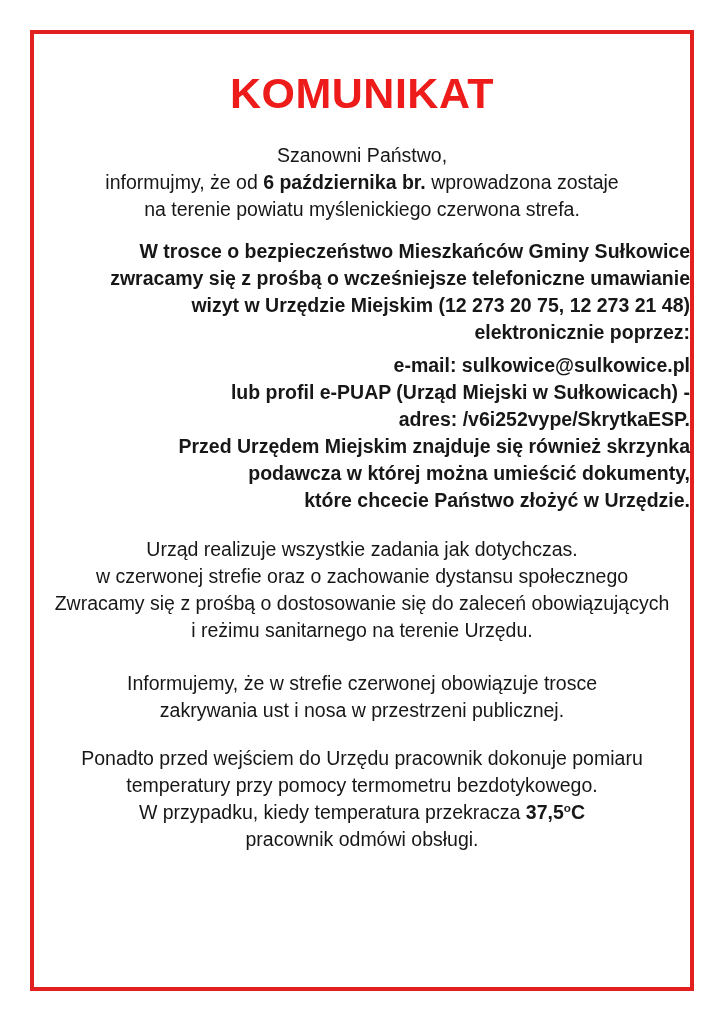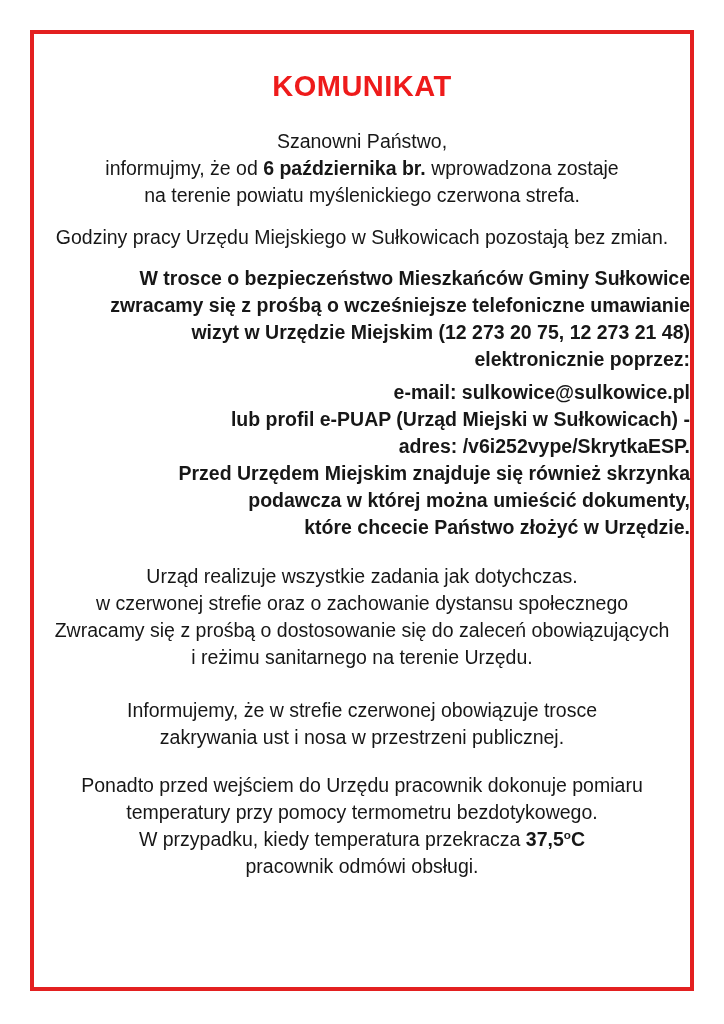--- a/index.html
+++ b/index.html
@@ -34,21 +34,21 @@
   }
   .content {
     position: absolute;
     left: 34px;
     right: 34px;
     top: 0;
     text-align: center;
     padding-top: 72px;
   }
   .title {
-    font-size: 29px;
+    font-size: 43px;
     line-height: 1;
     font-weight: 700;
     color: var(--title-red);
     letter-spacing: 0.5px;
     margin-bottom: 27px;
   }
   .para {
     font-size: 19.5px;
     line-height: 27px;
   }
@@ -77,23 +77,20 @@
   <div class="content">
 
     <h1 class="title">KOMUNIKAT</h1>
 
     <div class="para mb-intro">
       <div class="line">Szanowni Państwo,</div>
       <div class="line"><span>informujmy, że od </span><span class="b">6 października br.</span><span> wprowadzona zostaje</span></div>
       <div class="line">na terenie powiatu myślenickiego czerwona strefa.</div>
     </div>
 
-    <div class="para mb-hours">
-      <div class="line">Godziny pracy Urzędu Miejskiego w Sułkowicach pozostają bez zmian.</div>
-    </div>
 
     <div class="para bold mb-phones">
       <div class="line">W trosce o bezpieczeństwo Mieszkańców Gminy Sułkowice</div>
       <div class="line">zwracamy się z prośbą o wcześniejsze telefoniczne umawianie</div>
       <div class="line">wizyt w Urzędzie Miejskim (12 273 20 75, 12 273 21 48)</div>
       <div class="line">elektronicznie poprzez:</div>
     </div>
 
     <div class="para bold mb-email">
       <div class="line">e-mail: sulkowice@sulkowice.pl</div>

